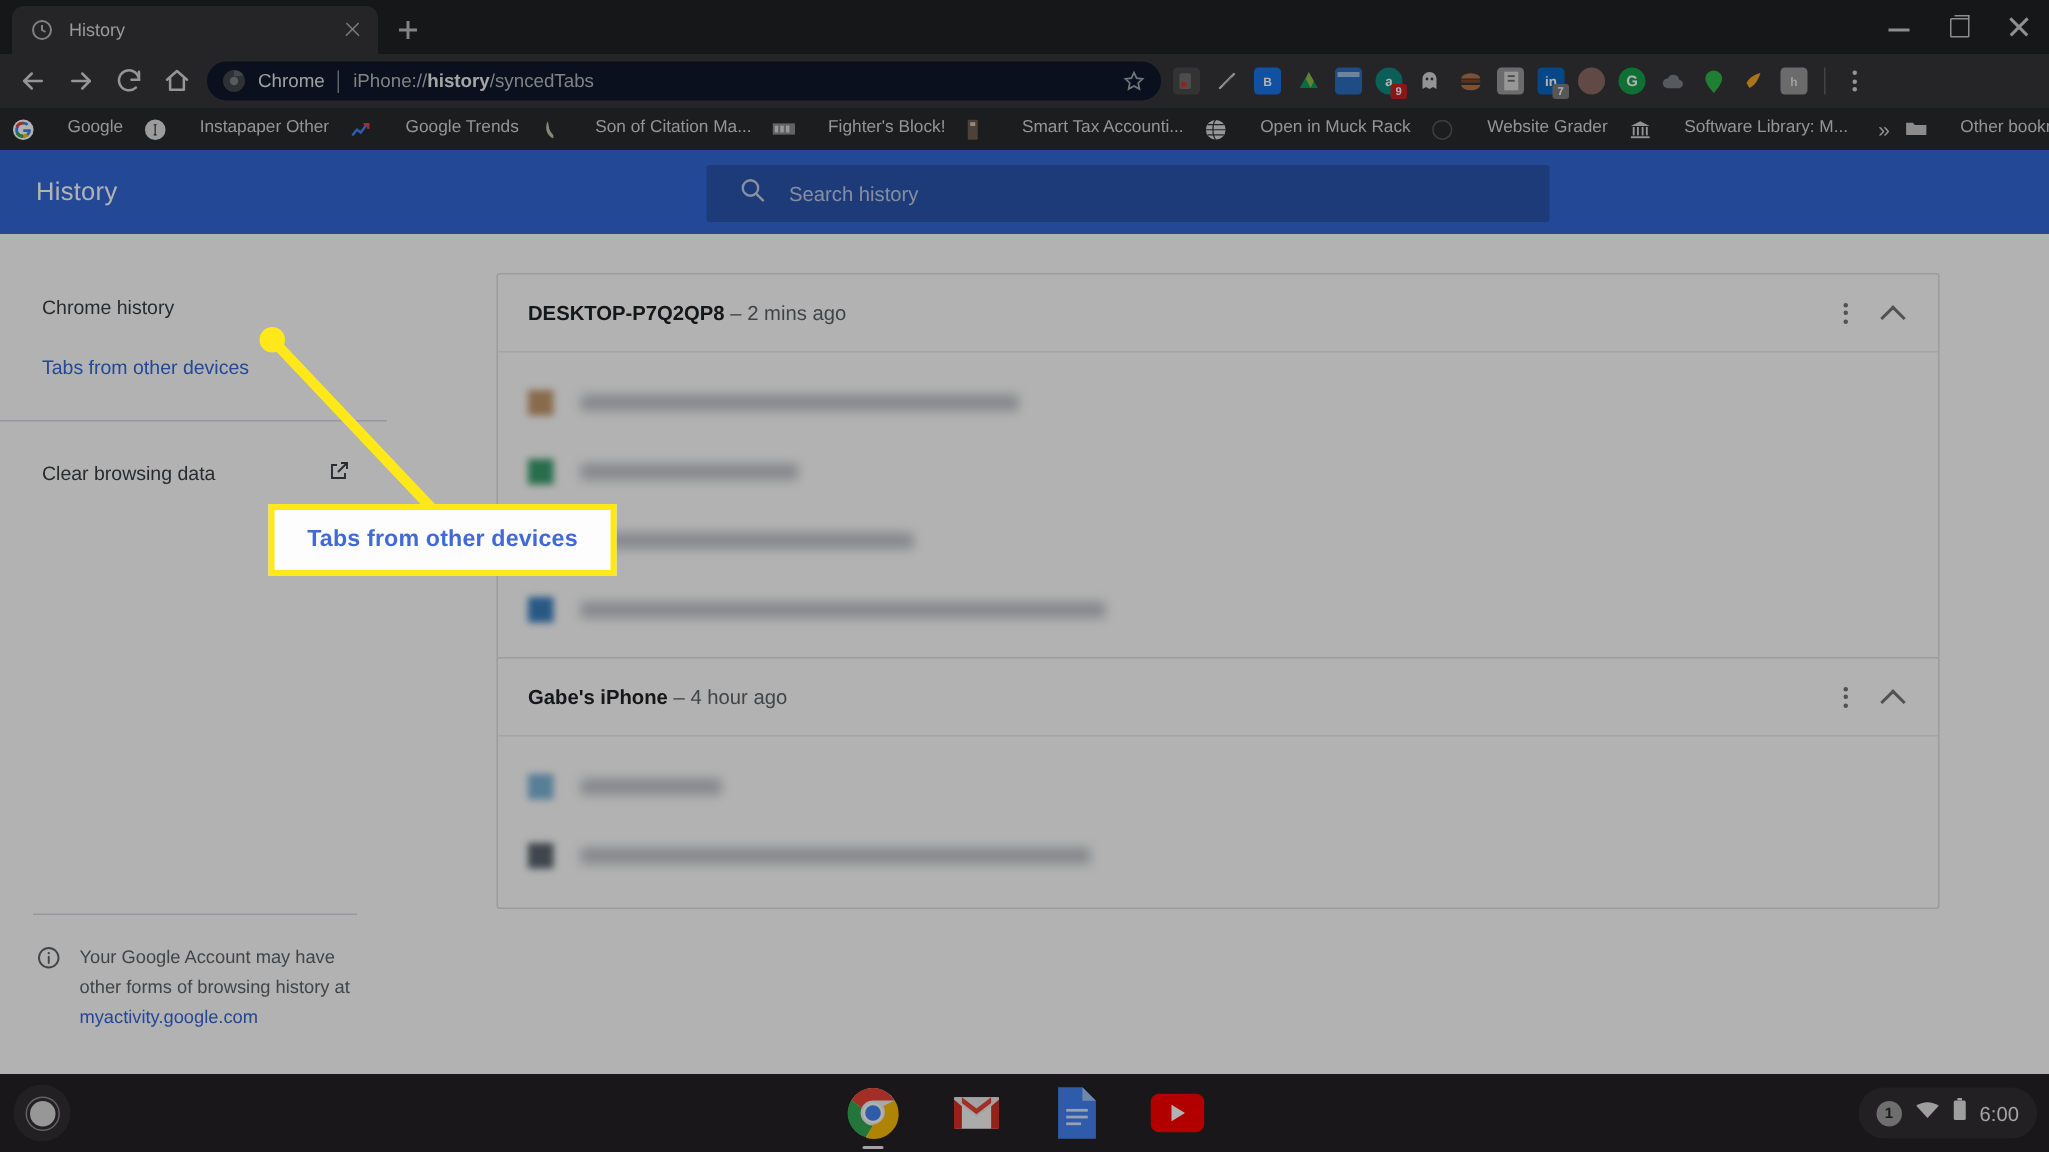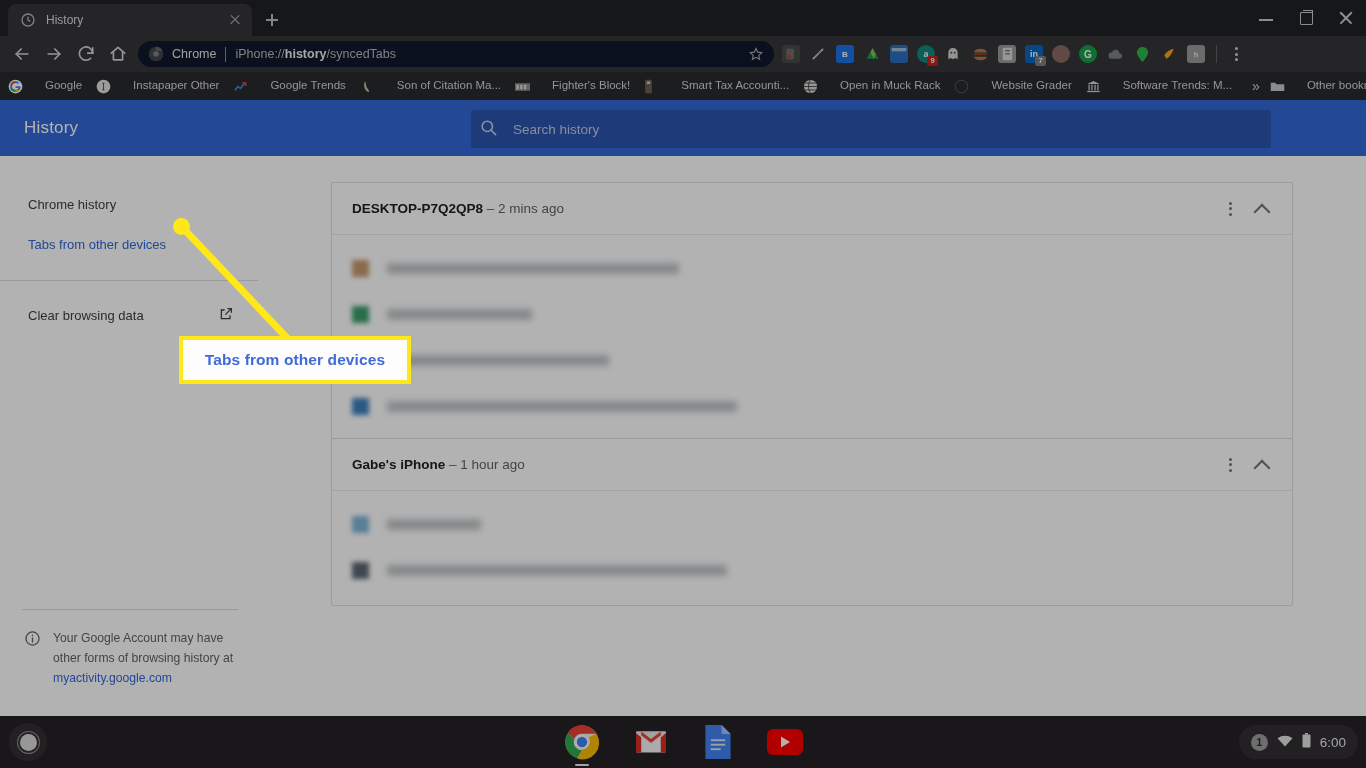--- a/index.html
+++ b/index.html
@@ -120,22 +120,22 @@
   .bm-overflow { font-size: 14px; color: #d4d4d4; margin: 0 10px 0 6px; flex: 0 0 auto; }
 
   
   .page { position: absolute; left: 0; top: 100px; width: 1366px; height: 616px; background: #fff; }
   .hist-header {
     position: absolute; left: 0; top: 0; width: 1366px; height: 56px;
     background: #3367d6; display: flex; align-items: center;
   }
   .hist-title { font-size: 17px; color: #fff; margin-left: 24px; letter-spacing: .2px; }
   .searchbox {
-    position: absolute; left: 471px; top: 10px; width: 800px; height: 38px;
-    background: #2a55ad; border-radius: 2px; display: flex; align-items: center; padding-left: 8px;
+    position: absolute; left: 471px; top: 10px; width: 562px; height: 38px;
+    background: #2a55ad; border-radius: 2px; display: flex; align-items: center; padding-left: 21px;
   }
   .search-ph { font-size: 13.5px; color: #c2cbe4; margin-left: 15px; }
 
   .hist-body { position: absolute; left: 0; top: 56px; width: 1366px; height: 560px; background: #fff; padding-left: 25px; }
 
   .sidebar { position: absolute; left: 0; top: 0; width: 258px; height: 560px; background: #fff; }
   .side-item {
     height: 40px; display: flex; align-items: center; padding: 0 24px 0 28px;
     font-size: 13px; color: #3c4043;
   }
@@ -439,21 +439,21 @@
       <span class="bm-ico">
         <svg width="15" height="15" viewBox="0 0 24 24">
             <path d="M2 8l10-5 10 5z" fill="#d4d4d4"></path>
             <rect x="4" y="9" width="2" height="9" fill="#d4d4d4"></rect>
             <rect x="8.5" y="9" width="2" height="9" fill="#d4d4d4"></rect>
             <rect x="13.5" y="9" width="2" height="9" fill="#d4d4d4"></rect>
             <rect x="18" y="9" width="2" height="9" fill="#d4d4d4"></rect>
             <rect x="2" y="19" width="20" height="2" fill="#d4d4d4"></rect>
           </svg>
       </span>
-      <span class="bm-label">Software Trends: M...</span>
+      <span class="bm-label">Software Library: M...</span>
     </div>
     <span class="bm-overflow">»</span>
     <div class="bm">
       <span class="bm-ico">
         <svg width="15" height="13" viewBox="0 0 20 16">
             <path d="M1 3h6l1.6 2H19v9H1z" fill="#c9c9c9"></path>
           </svg>
       </span>
       <span class="bm-label">Other bookmarks</span>
     </div>
@@ -552,21 +552,21 @@
               <span class="blurtext" style="width:350px"></span>
             </div>
           </div>
         </div>
 
         <div class="card" style="top:282px">
           <div class="card-head">
             <div class="card-title">
               <span>Gabe's iPhone</span>
               <span class="dash">–</span>
-              <span class="when">1 hour ago</span>
+              <span class="when">4 hour ago</span>
             </div>
             <div class="card-actions">
               <div class="icon-btn dots-v">
                   <i></i>
                   <i></i>
                   <i></i>
                 </div>
               <div class="icon-btn chev-up"></div>
             </div>
           </div>

